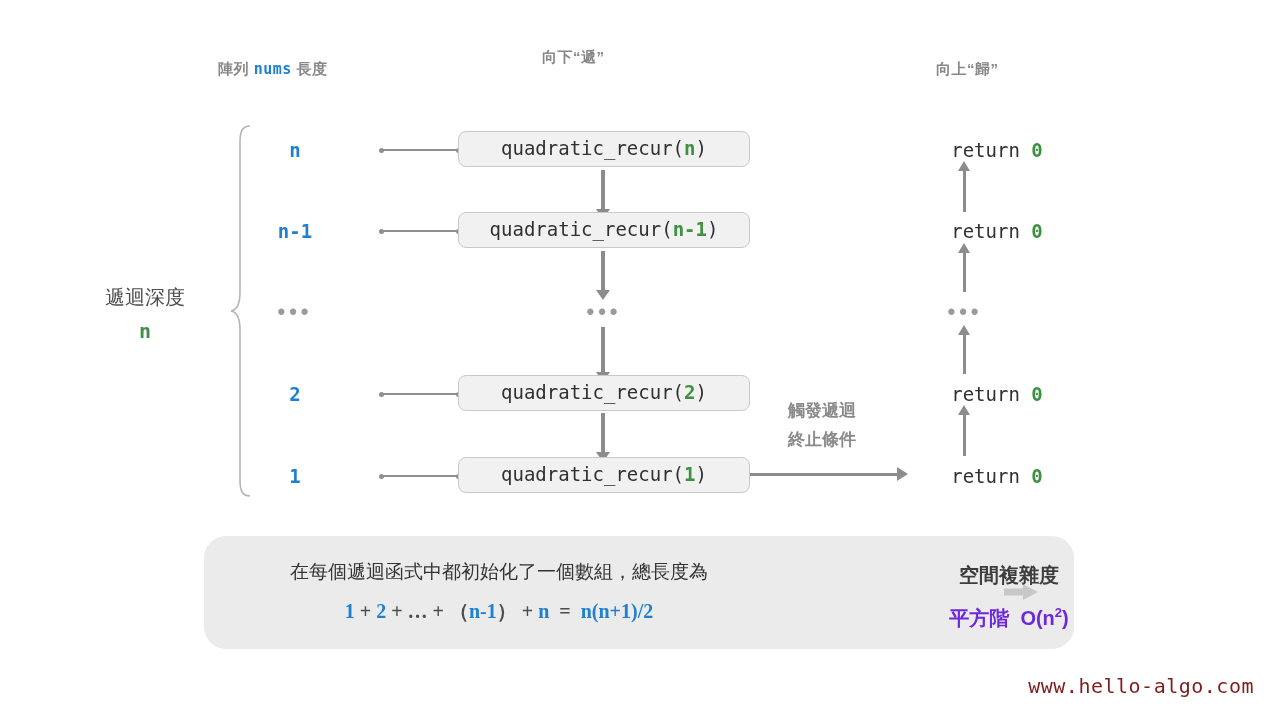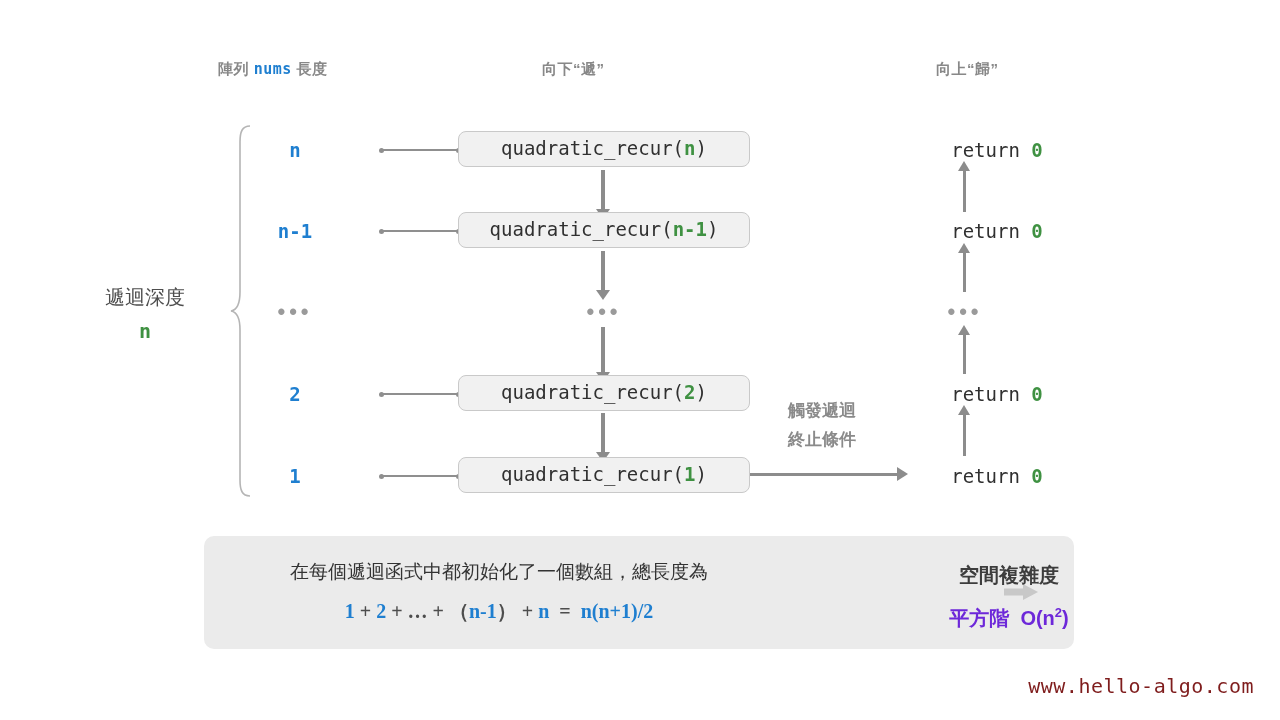--- a/index.html
+++ b/index.html
@@ -26,21 +26,21 @@
     position: absolute;
     font-size: 15px;
     font-weight: bold;
     color: #888888;
     white-space: nowrap;
     letter-spacing: 0.5px;
   }
   .col-header .accent-blue { color: #1f7fd0; font-family: "DejaVu Sans Mono", monospace; }
 
   #hdr-array  { left: 218px; top: 60px; }
-  #hdr-down   { left: 542px; top: 60px; }
+  #hdr-down   { left: 542px; top: 48px; }
   #hdr-up     { left: 936px; top: 60px; text-align: right; }
 
   
   #depth-label {
     position: absolute;
     left: 60px;
     top: 280px;
     width: 170px;
     text-align: center;
     font-size: 20px;
@@ -226,21 +226,21 @@
   }
 
   
   #summary-panel {
     position: absolute;
     left: 204px;
     top: 536px;
     width: 870px;
     height: 113px;
     background: #ebebeb;
-    border-radius: 10px;
+    border-radius: 22px;
   }
   #summary-left {
     position: absolute;
     left: 0;
     top: 0;
     width: 590px;
     height: 113px;
     text-align: center;
   }
   #summary-text {

